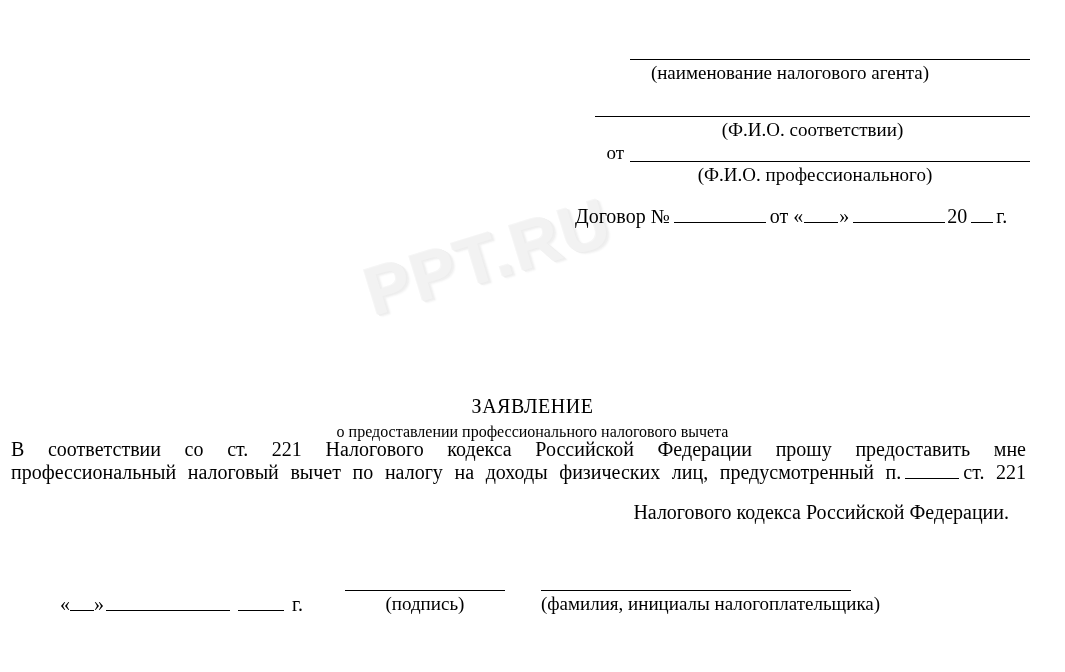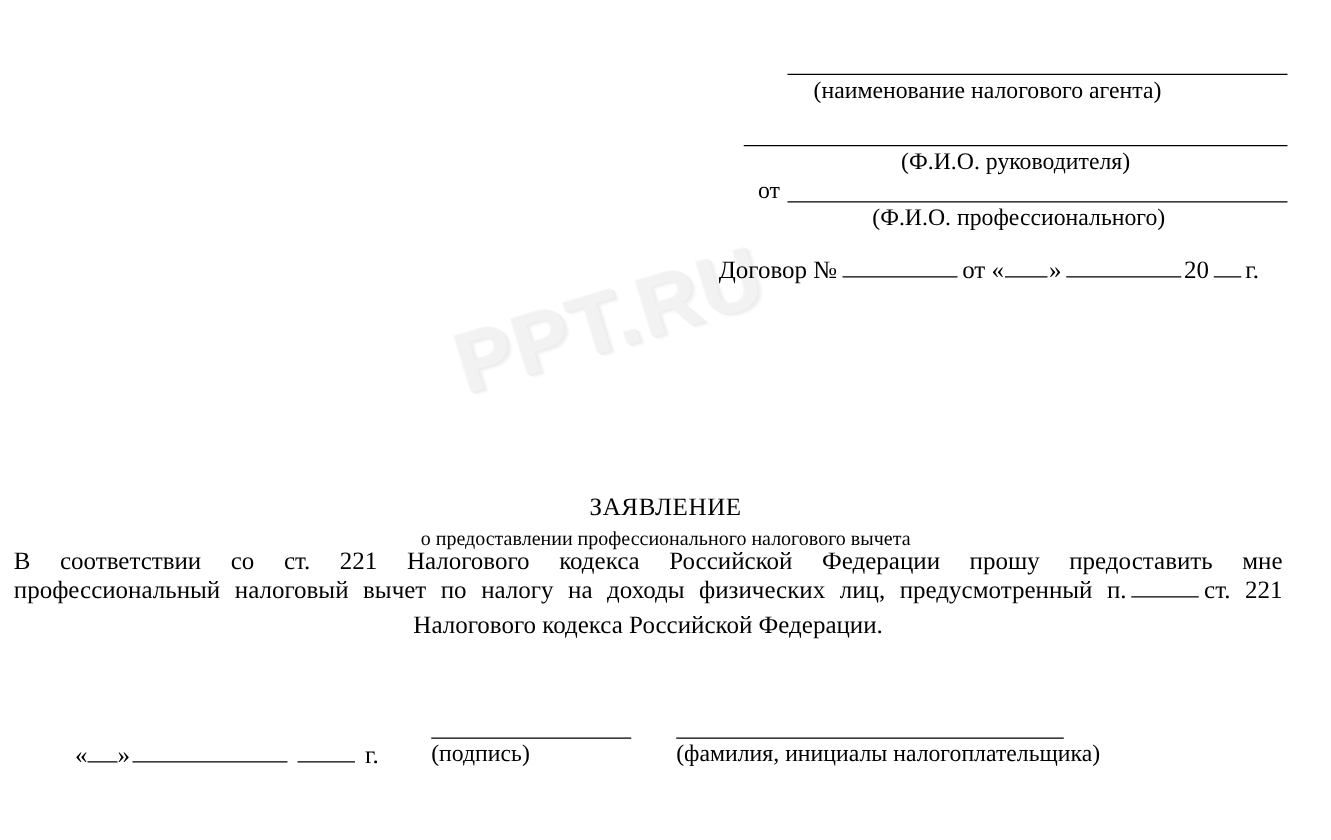--- a/index.html
+++ b/index.html
@@ -147,22 +147,22 @@
     width: 1015px;
     font-size: 20px;
     line-height: 23px;
   }
   .para-justified {
     text-align: justify;
     text-align-last: justify;
     margin: 0;
   }
   .para-plain {
-    text-align: center;
-    margin: 5px;
+    text-align: right;
+    margin: 17px;
   }
   .inline-blank {
     display: inline-block;
     border-bottom: 1.6px solid #000;
     height: 15px;
     vertical-align: baseline;
   }
   .b-point   { width: 54px; margin: 0 4px; }
   .b-percent { width: 66px; margin: 0 5px 0 6px; }
 
@@ -184,21 +184,21 @@
   .b-fday   { display:inline-block; border-bottom:1.6px solid #000; width: 24px; height: 15px; }
   .b-fmonth { display:inline-block; border-bottom:1.6px solid #000; width: 124px; height: 15px; margin-left: 2px;}
   .b-fyear  { display:inline-block; border-bottom:1.6px solid #000; width: 46px; height: 15px; margin-left: 8px;}
   .f-gyear  { padding-left: 8px; }
 
   .sig-group {
     display: flex;
     align-items: flex-end;
     margin-left: 42px;
   }
-  .sig-col { }
+  .sig-col { text-align: center; }
   .sig-rule {
     border-bottom: 1.6px solid #000;
     height: 0;
   }
   .sig-rule-1 { width: 160px; }
   .sig-rule-2 { width: 310px; }
   .sig-col-2 { margin-left: 36px; }
   .sig-label {
     font-size: 19px;
     line-height: 23px;
@@ -222,21 +222,21 @@
       <div class="fill-row">
         <span class="rule rule-agent"></span>
       </div>
       <div class="caption caption-agent">(наименование налогового агента)</div>
 
       <div class="gap-sm"></div>
 
       <div class="fill-row">
         <span class="rule rule-head"></span>
       </div>
-      <div class="caption caption-head">(Ф.И.О. руководителя)</div>
+      <div class="caption caption-head">(Ф.И.О. соответствии)</div>
 
       <div class="fill-row">
         <span class="prefix">от</span>
         <span class="rule rule-payer"></span>
       </div>
       <div class="caption caption-payer">(Ф.И.О. профессионального)</div>
     </div>
 
     <div class="contract-line">
       <span>Договор №</span><span class="blank b-num"></span><span>от</span>

